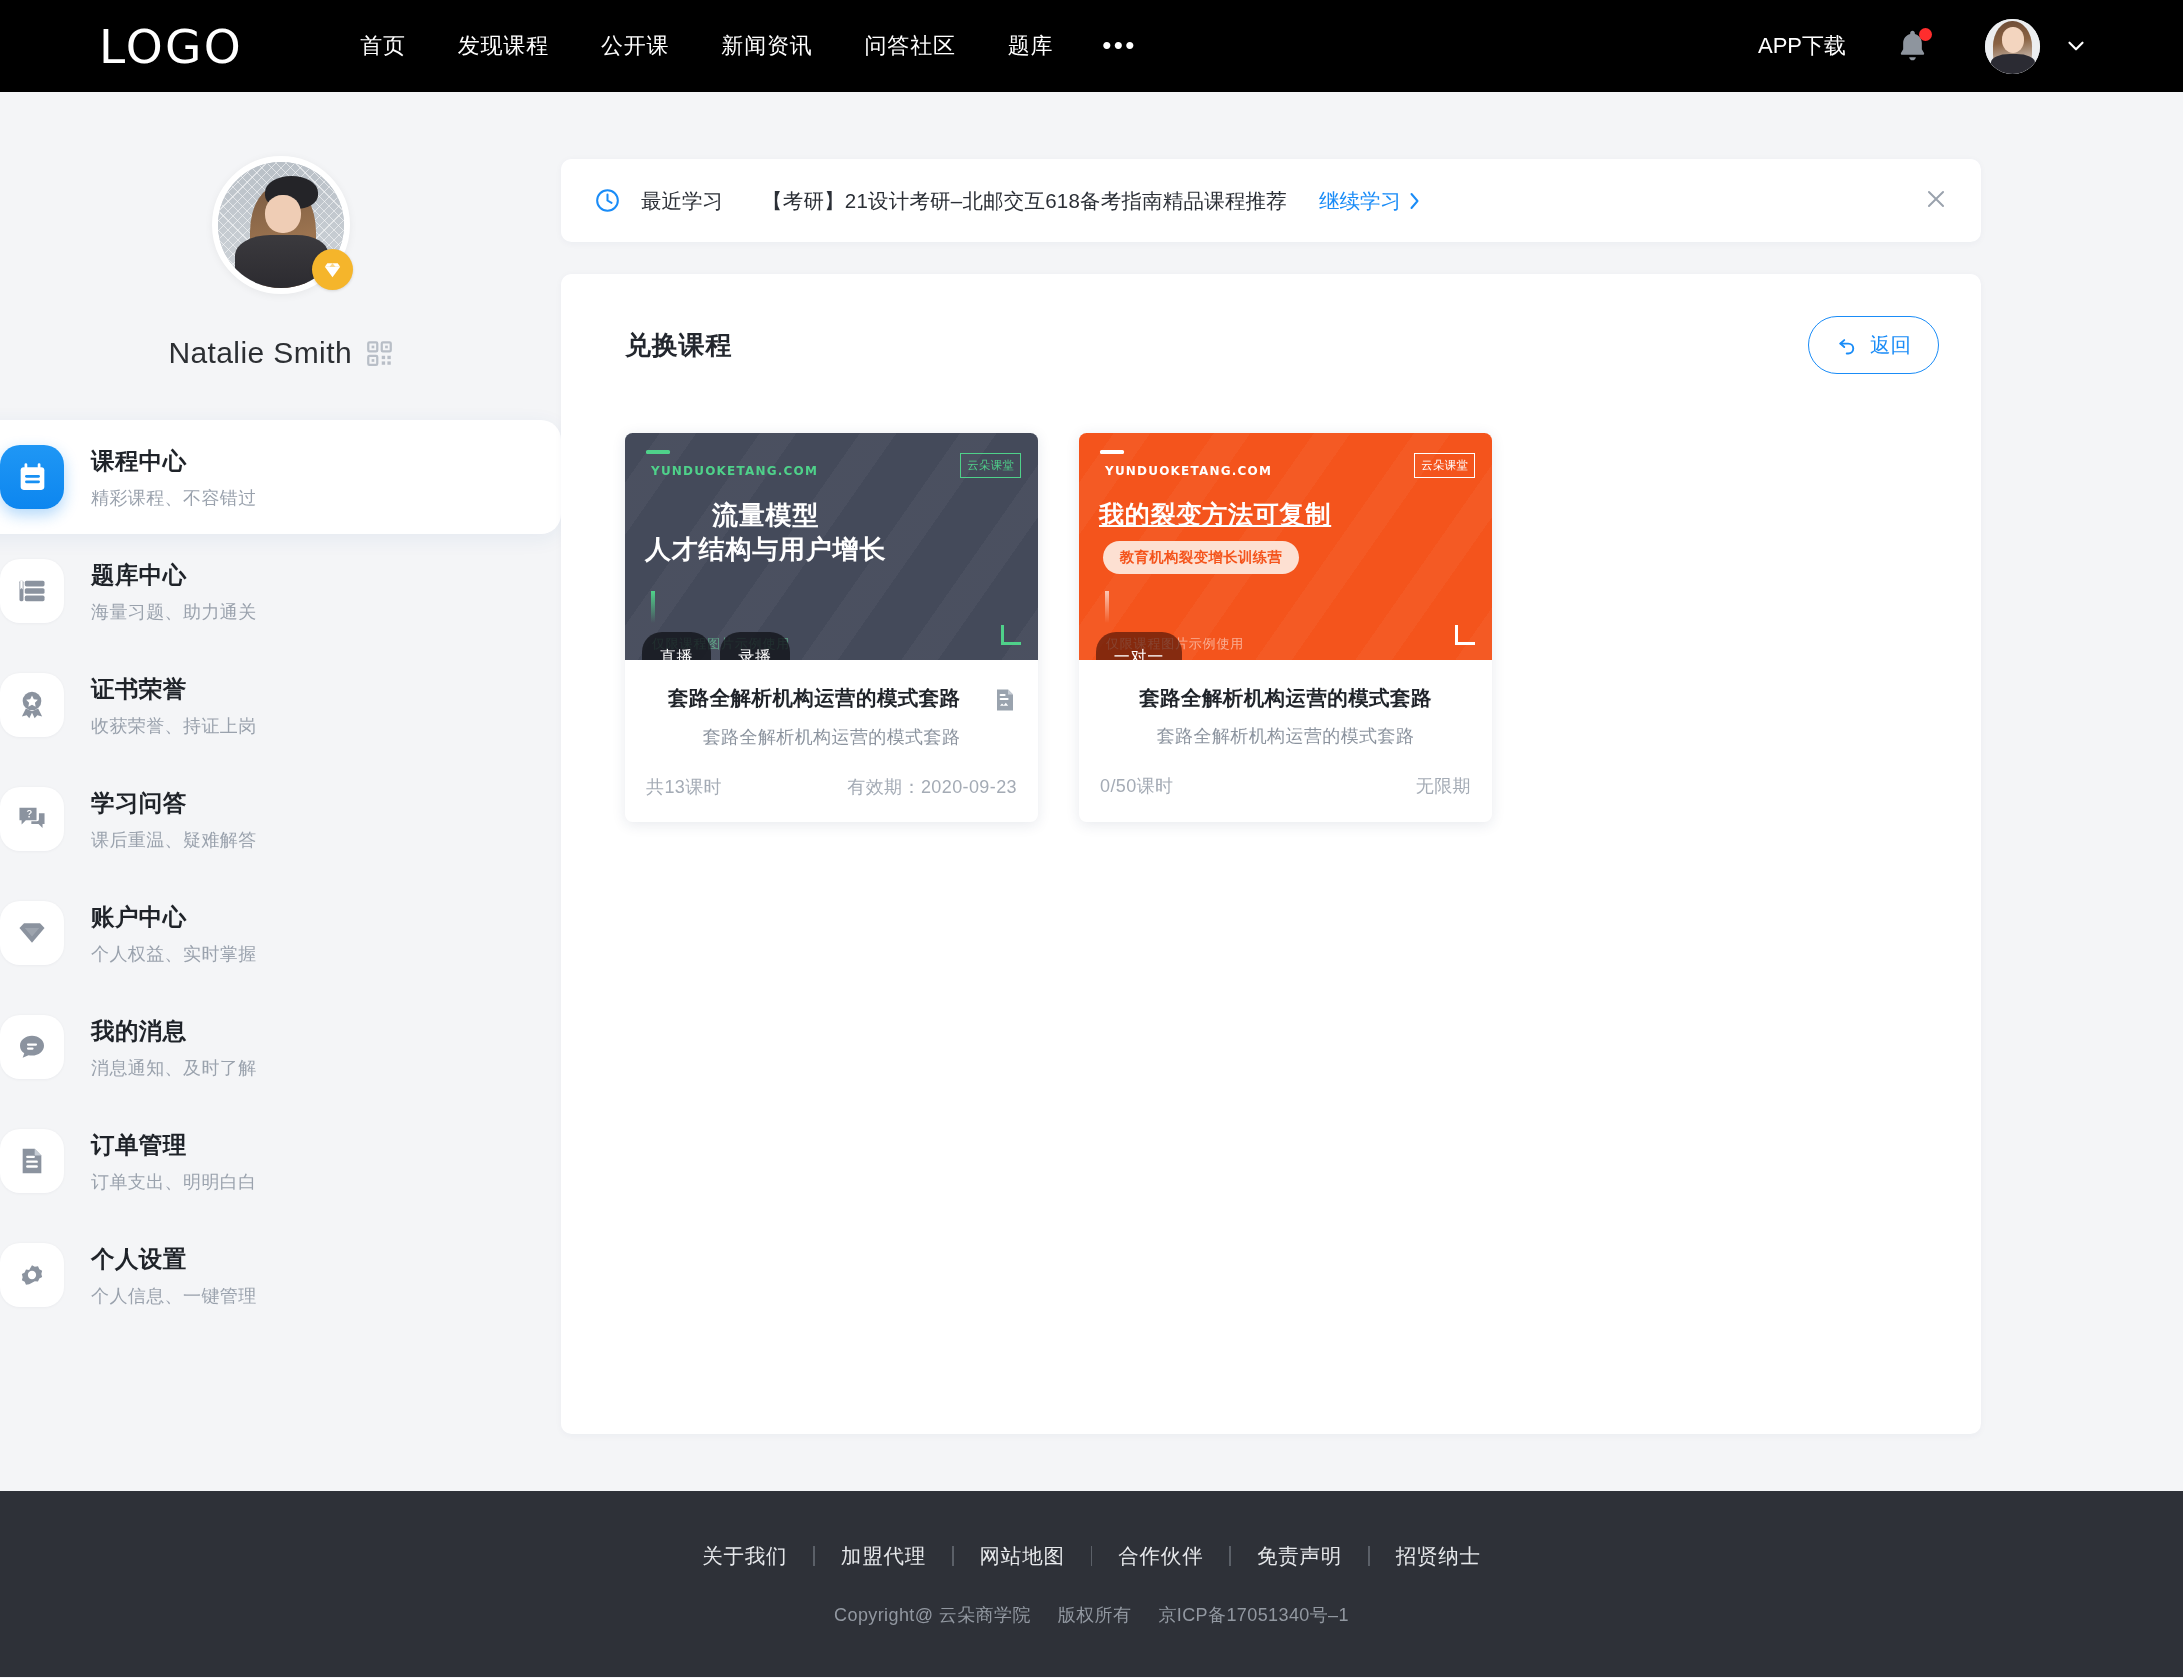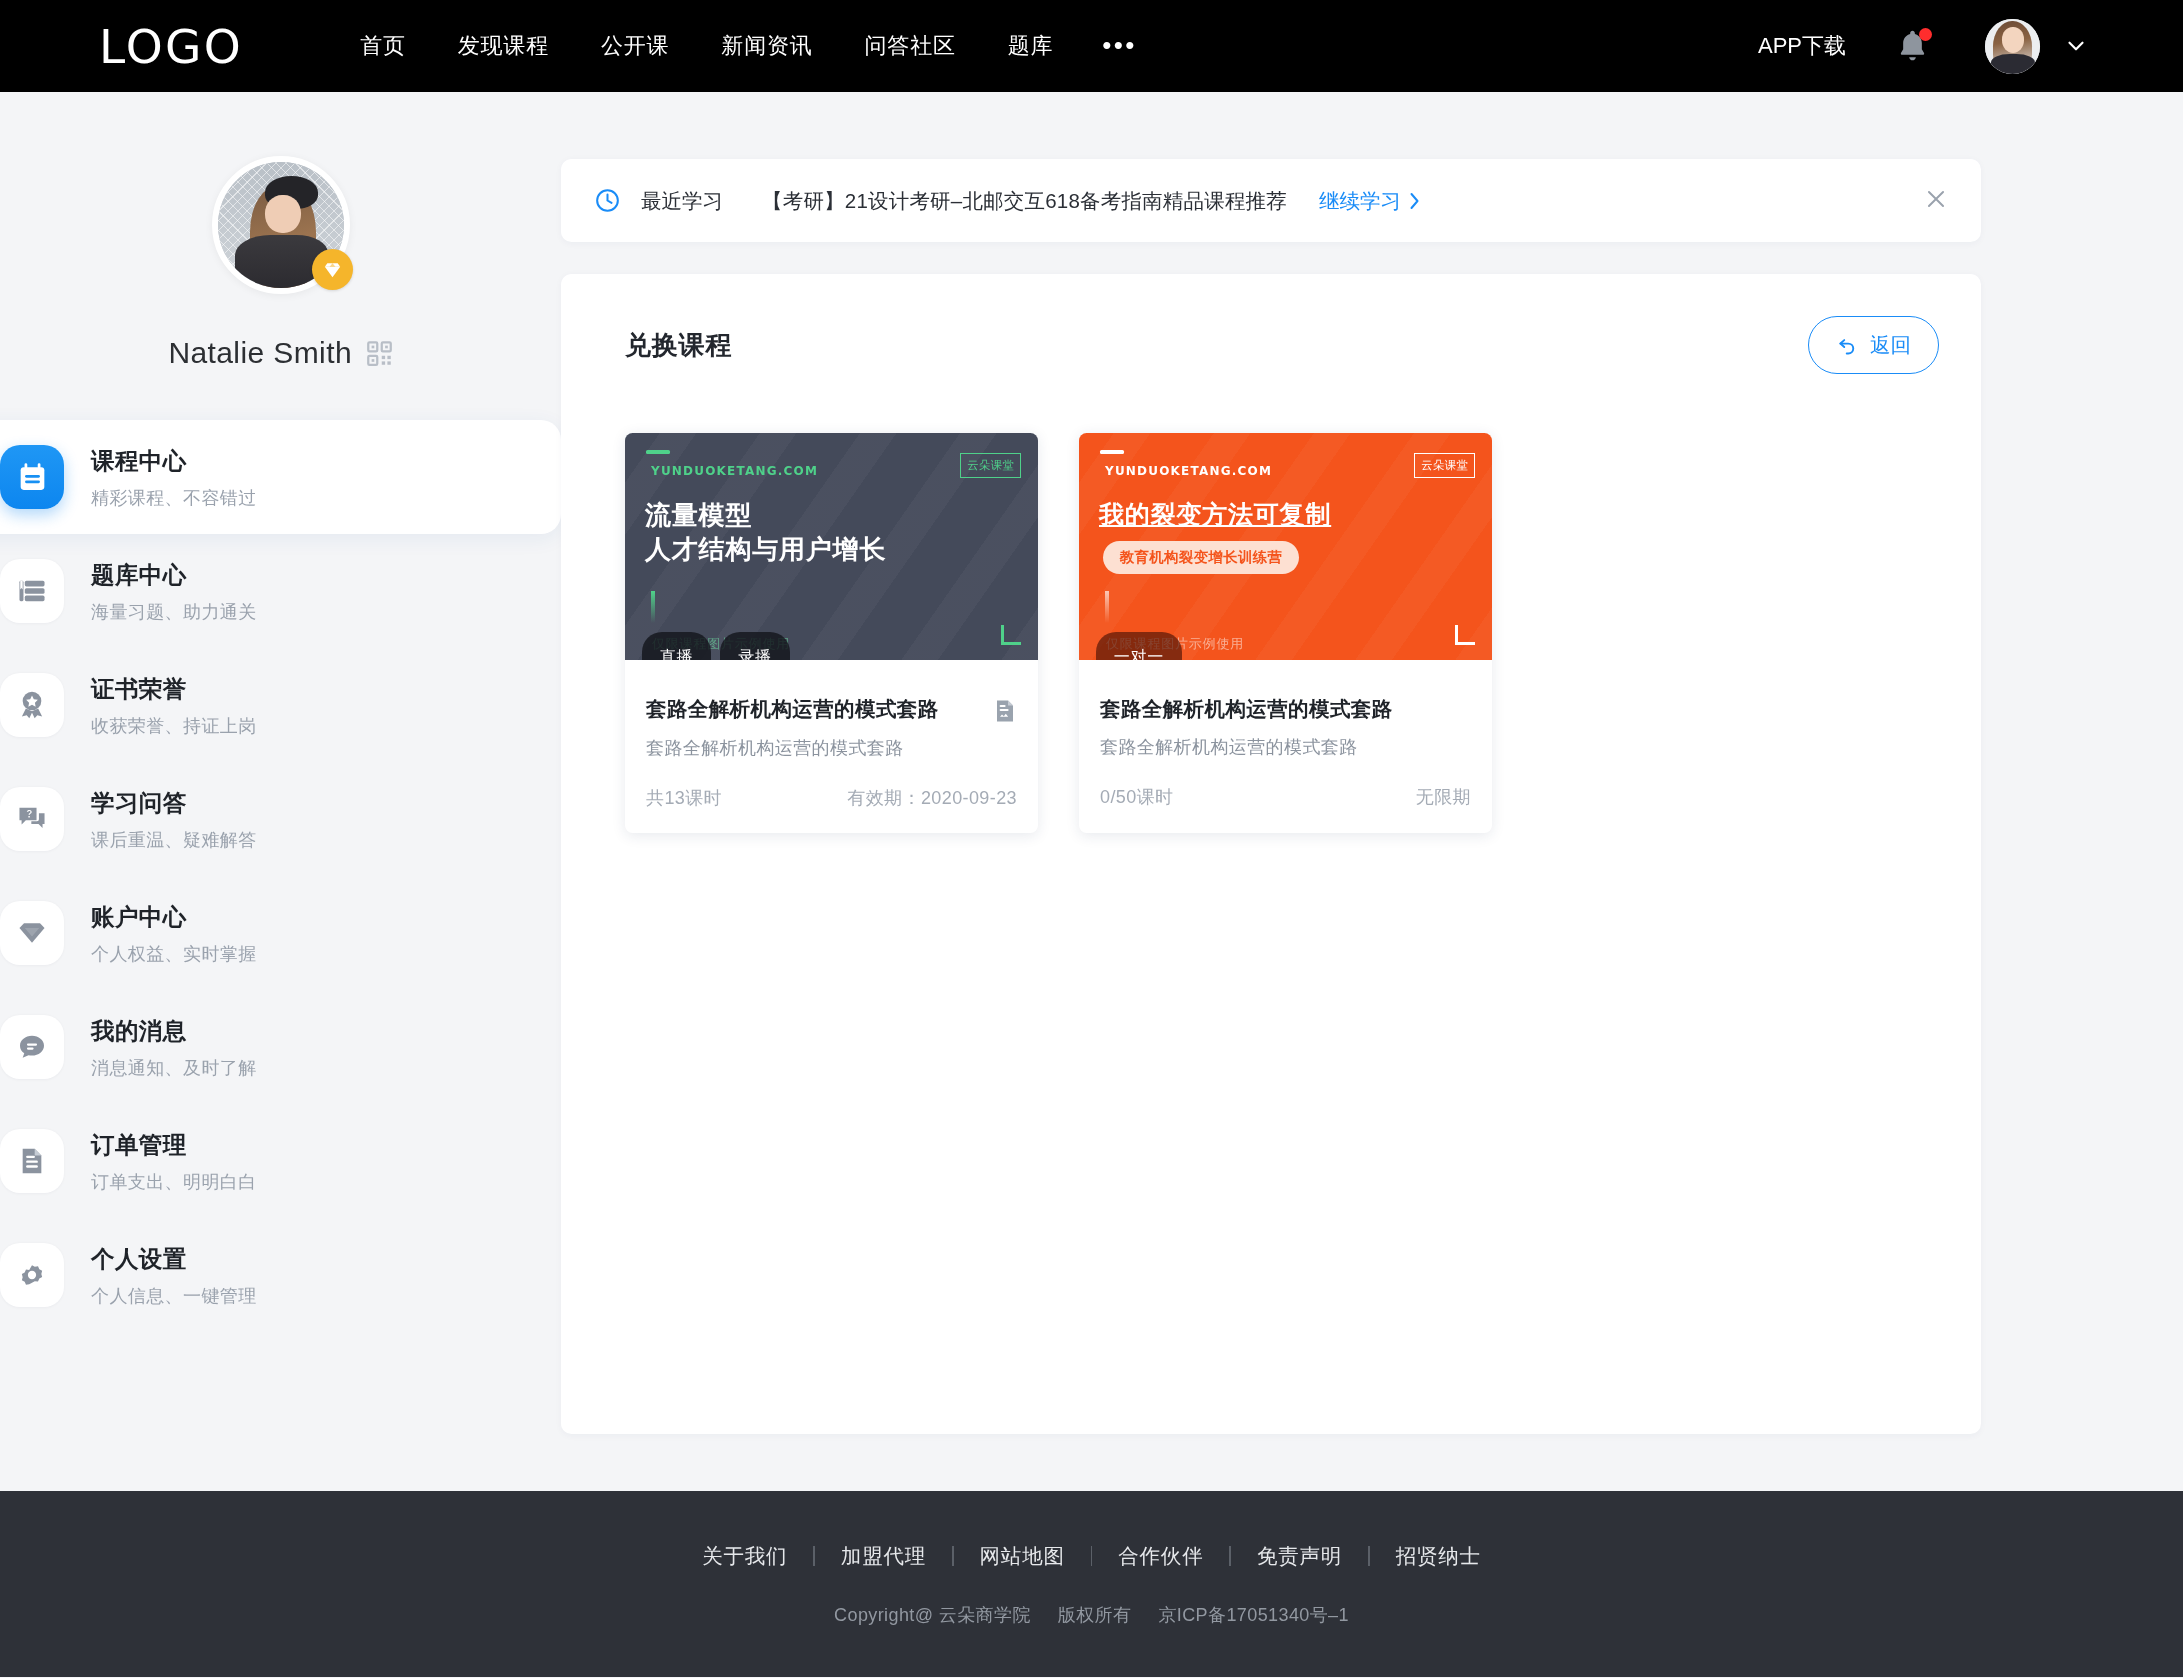--- a/index.html
+++ b/index.html
@@ -137,21 +137,21 @@
   }
   .menu-item.active .icon-box {
     background: linear-gradient(180deg,#1f97f5,#0d86ef);
     box-shadow: 0 6px 15px rgba(14,134,240,.32);
   }
   .menu-text { margin-left: 27px; }
   .menu-title { font-size: 23.5px; color: #1f2329; font-weight: 700; letter-spacing: 0.4px; }
   .menu-sub { font-size: 18px; color: #9aa2ad; margin-top: 9px; letter-spacing: 0.4px; }
 
   
-  .main { flex: 1; padding: 0 202px 0 0; }
+  .main { flex: 1; padding: 0 202px 0 0; text-align: center; }
 
   .banner {
     background: #fff; border-radius: 10.6px; height: 83px;
     margin-top: 67px;
     display: flex; align-items: center; padding: 0 32px 0 33px;
     box-shadow: 0 1.5px 7.6px rgba(30,50,90,.04);
   }
   .banner .clock { margin-right: 20px; flex-shrink: 0; }
   .banner-label { font-size: 20.5px; color: #2b2f36; margin-right: 39px; white-space: nowrap; }
   .banner-title { font-size: 20.5px; color: #2b2f36; letter-spacing: 0.2px; white-space: nowrap; }
@@ -238,21 +238,21 @@
     font-size: 16px; padding: 15px 18px; border-radius: 20px; letter-spacing: 0.8px;
   }
   .cover.orange .tag { background: rgba(90,25,8,.72); }
   .corner-mark {
     position: absolute; right: 16.7px; bottom: 15px;
     width: 20px; height: 20px;
   }
   .cover.dark .corner-mark { border-left: 3.8px solid #4fd18a; border-bottom: 3.8px solid #4fd18a; }
   .cover.orange .corner-mark { border-left: 3.8px solid #ffffff; border-bottom: 3.8px solid #ffffff; }
 
-  .card-body { padding: 36px 21px 23px 21px; }
+  .card-body { padding: 25px 21px 23px 21px; }
   .card-title-row { display: flex; align-items: flex-start; }
   .card-title {
     font-size: 20.5px; color: #1f2329; font-weight: 700; letter-spacing: 0.4px;
     line-height: 1.3; flex: 1;
   }
   .card-file-icon { margin-left: 10.6px; flex-shrink: 0; margin-top: 1.5px; }
   .card-sub { font-size: 18px; color: #8b939e; margin-top: 12px; letter-spacing: 0.4px; }
   .card-meta {
     display: flex; justify-content: space-between; align-items: center;
     margin-top: 26px; font-size: 18px; color: #a4abb5; letter-spacing: 0.4px;

